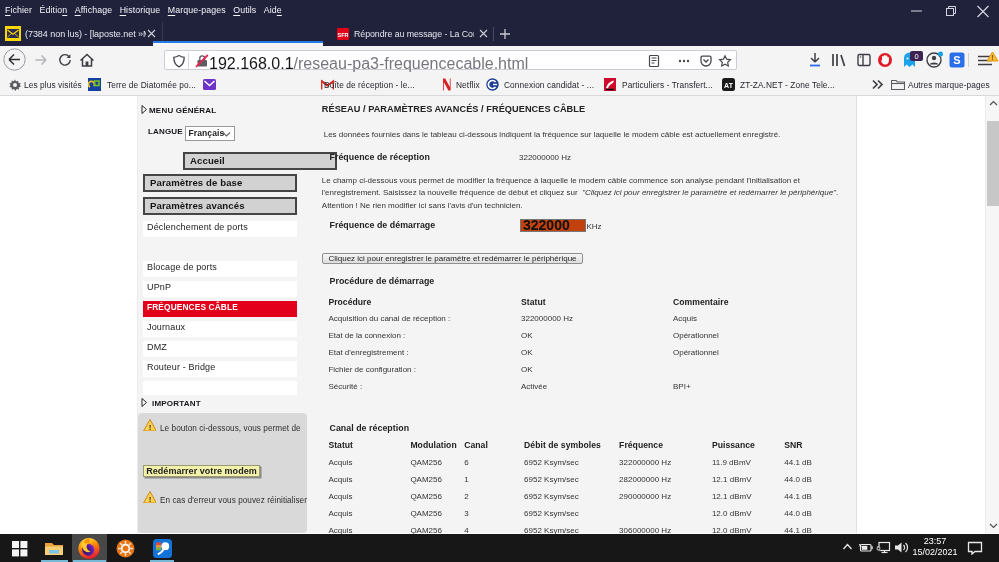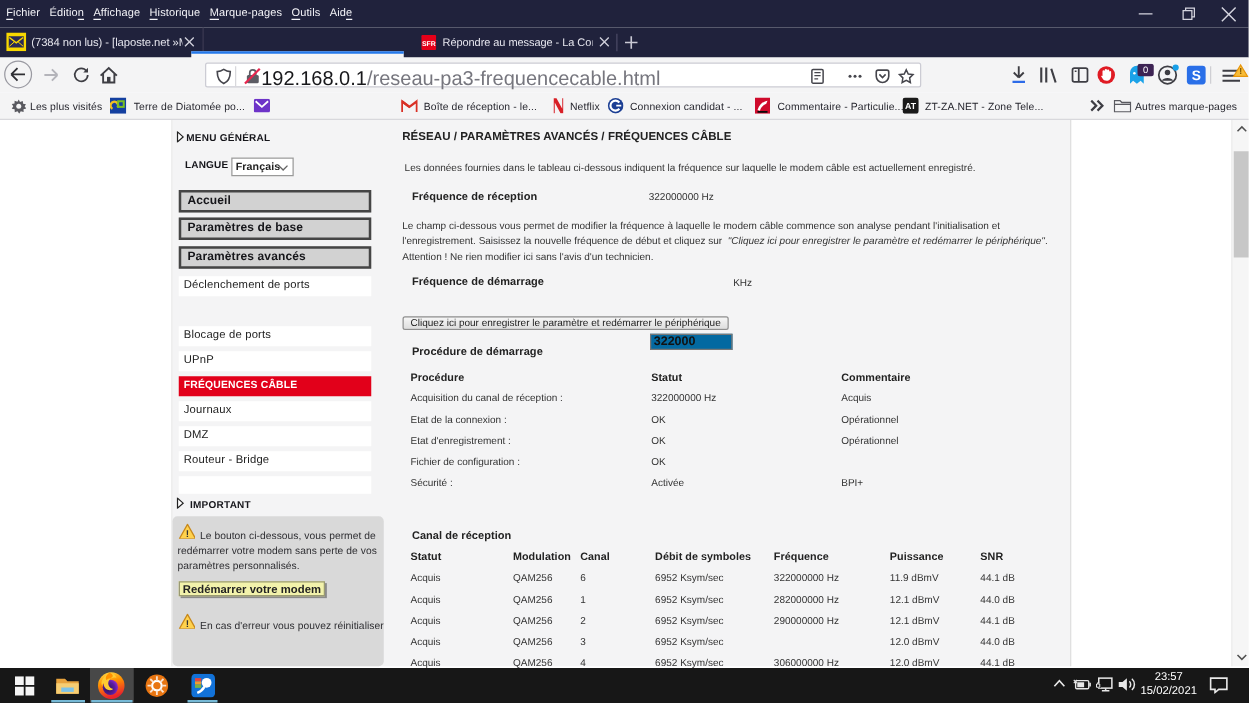--- a/index.html
+++ b/index.html
@@ -227,38 +227,38 @@
   <span class="bm" style="left:107px;">Terre de Diatomée po...</span>
   <svg class="abs" style="left:203px;top:5px;" width="13" height="11">
       <rect width="13" height="11" rx="1.5" fill="#6d33c8"></rect>
       <path d="M1.5 2 L6.5 6.5 L11.5 2" fill="none" stroke="#fff" stroke-width="1.4"></path>
     </svg>
   <span class="bm" style="left:221px;margin-top:37px;">le_outs@yahoo.fr - Ya...</span>
   <svg class="abs" style="left:321px;top:5px;" width="13" height="11">
       <path d="M0.5 10.5 V2 L6.5 6.5 L12.5 2 V10.5" fill="none" stroke="#d93025" stroke-width="1.8"></path>
       <path d="M0.5 2 L6.5 6.5" stroke="#d93025" stroke-width="1.8"></path>
     </svg>
-  <span class="bm" style="left:339px;">Boîte de réception - le...</span>
+  <span class="bm" style="left:324px;">Boîte de réception - le...</span>
   <svg class="abs" style="left:442px;top:4px;" width="9" height="13">
       <path d="M1 0.5 H3.2 L7.8 9 V0.5 H8.6 V12.5 H6.4 L1.8 4 V12.5 H1 Z" fill="#d81f26"></path>
     </svg>
   <span class="bm" style="left:456px;">Netflix</span>
   <svg class="abs" style="left:486px;top:4px;" width="13" height="13">
       <circle cx="6.5" cy="6.5" r="6.2" fill="#1c3f94"></circle>
       <path d="M9.5 4 A4 4 0 1 0 9.5 9" fill="none" stroke="#fff" stroke-width="1.7"></path>
       <rect x="7" y="5.5" width="4" height="2" fill="#1c3f94"></rect>
       <path d="M7 6.5 H11" stroke="#fff" stroke-width="1.4"></path>
     </svg>
   <span class="bm" style="left:504px;">Connexion candidat - ...</span>
   <svg class="abs" style="left:604px;top:4px;" width="12" height="13">
       <rect width="12" height="13" fill="#cf0a2c"></rect>
       <path d="M2 10 C4 4 8 3 10 2.5 L9 5 C6.5 6 4.5 8 4 10.5 Z" fill="#fff"></path>
       <rect x="2" y="10.8" width="8" height="1.4" fill="#0a0a0a"></rect>
     </svg>
-  <span class="bm" style="left:622px;">Commentaire - Particulie...</span>
+  <span class="bm" style="left:622px;">Particuliers - Transfert...</span>
   <svg class="abs" style="left:722px;top:4px;" width="13" height="13">
       <rect width="13" height="13" rx="2.5" fill="#1a1a1a"></rect>
       <text x="6.5" y="9.5" font-size="7" font-weight="bold" fill="#fff" text-anchor="middle" font-family="Liberation Sans">AT</text>
     </svg>
   <span class="bm" style="left:740px;">ZT-ZA.NET - Zone Tele...</span>
   <svg class="abs" style="left:871px;top:5px;" width="14" height="11">
       <path d="M2 1.5 L6 5.5 L2 9.5 M7 1.5 L11 5.5 L7 9.5" fill="none" stroke="#3e3e44" stroke-width="1.7"></path>
     </svg>
   <svg class="abs" style="left:891px;top:5px;" width="14" height="11">
       <path d="M0.5 10.5 V1.5 H5 L6.5 3 H13.5 V10.5 Z" fill="none" stroke="#5a5a60" stroke-width="1.1"></path>
@@ -271,58 +271,57 @@
   <div id="frame">
     <div id="sidebar">
       <svg class="mtri" style="left:2.5px;top:9px;" width="7" height="9">
           <path d="M1 0.5 L5.5 4.5 L1 8.5 Z" fill="#fff" stroke="#222" stroke-width="1"></path>
         </svg>
       <div class="mghead" style="left:11px;top:10px;">MENU GÉNÉRAL</div>
       <div class="abs" style="left:10px;top:31px;font-weight:bold;font-size:8px;color:#15151a;letter-spacing:0.15px;">LANGUE</div>
       <div class="abs" style="left:46.5px;top:30px;width:50px;height:15px;background:#fff;border:1px solid #999;font-size:8.5px;font-weight:bold;color:#222;line-height:13px;padding-left:3px;letter-spacing:0.1px;">Français<svg style="position:absolute;right:3px;top:4px;" width="9" height="7">
             <path d="M1 1.5 L4.5 5 L8 1.5" fill="none" stroke="#666" stroke-width="1.1"></path>
           </svg></div>
-      <div class="abs mbtn" style="top:56px;">Accueil</div>
+      <div class="abs mbtn" style="top:56px;margin-left:40px;">Accueil</div>
       <div class="abs mbtn" style="top:78px;">Paramètres de base</div>
       <div class="abs mbtn" style="top:100.5px;">Paramètres avancés</div>
       <div class="abs mrow" style="top:124.5px;">Déclenchement de ports</div>
       <div class="abs mrow" style="top:164.5px;">Blocage de ports</div>
       <div class="abs mrow" style="top:184.5px;">UPnP</div>
       <div class="abs mrow mred" style="top:204.5px;">FRÉQUENCES CÂBLE</div>
       <div class="abs mrow" style="top:224.5px;">Journaux</div>
       <div class="abs mrow" style="top:264.5px;">Routeur - Bridge</div>
       <div class="abs mrow" style="top:244.5px;">DMZ</div>
       <div class="abs mrow" style="top:284.5px;height:14px;"></div>
       <svg class="mtri" style="left:3px;top:302px;" width="7" height="9">
           <path d="M1 0.5 L5.5 4.5 L1 8.5 Z" fill="#fff" stroke="#222" stroke-width="1"></path>
         </svg>
       <div class="mghead" style="left:14px;top:303px;">IMPORTANT</div>
       <div id="impbox">
         <svg class="warn" style="left:5px;top:6px;" width="14" height="13">
             <path d="M7 0.5 L13.5 12 H0.5 Z" fill="#ffd24d" stroke="#c8881a" stroke-width="1"></path>
             <text x="7" y="10.5" font-size="8" font-weight="bold" fill="#333" text-anchor="middle" font-family="Liberation Sans">!</text>
           </svg>
         <div class="imptxt" style="left:22px;top:9.5px;">Le bouton ci-dessous, vous permet de</div>
-        <div class="imptxt" style="left:4px;top:22px;">redémarrer votre modem sans perte de vos<br>paramètres personnalisés.</div>
         <div class="abs" id="rebootbtn" style="left:5px;top:52px;width:117px;height:12px;background:#f2f2ab;border:1px solid #9a9a72;box-shadow:1.5px 1.5px 0 #8b8b8b;font-weight:bold;font-size:9px;color:#222;line-height:10px;text-align:center;letter-spacing:0.05px;">Redémarrer votre modem</div>
         <svg class="warn" style="left:5px;top:78px;" width="14" height="13">
             <path d="M7 0.5 L13.5 12 H0.5 Z" fill="#ffd24d" stroke="#c8881a" stroke-width="1"></path>
             <text x="7" y="10.5" font-size="8" font-weight="bold" fill="#333" text-anchor="middle" font-family="Liberation Sans">!</text>
           </svg>
         <div class="imptxt" style="left:22px;top:81.5px;">En cas d'erreur vous pouvez réinitialiser</div>
       </div>
     </div>
     <div id="content">
       <div class="row b" style="left:9.8px;top:8px;font-size:9.2px;letter-spacing:0.05px;color:#222;">RÉSEAU / PARAMÈTRES AVANCÉS / FRÉQUENCES CÂBLE</div>
       <div class="row" style="left:11.7px;top:34px;">Les données fournies dans le tableau ci-dessous indiquent la fréquence sur laquelle le modem câble est actuellement enregistré.</div>
       <div class="row lbl" style="left:17.5px;top:56px;">Fréquence de réception</div>
       <div class="row" style="left:207px;top:57px;">322000000 Hz</div>
       <div class="row" style="left:9.8px;top:79px;line-height:12.4px;">Le champ ci-dessous vous permet de modifier la fréquence à laquelle le modem câble commence son analyse pendant l'initialisation et<br>l'enregistrement. Saisissez la nouvelle fréquence de début et cliquez sur&nbsp; <span class="it">"Cliquez ici pour enregistrer le paramètre et redémarrer le périphérique"</span>.<br>Attention ! Ne rien modifier ici sans l'avis d'un technicien.</div>
       <div class="row lbl" style="left:17.5px;top:124px;">Fréquence de démarrage</div>
-      <div class="row" id="freqinput" style="left:208px;top:122.5px;width:66px;height:13.5px;background:#0369a1;border:1px solid #777;font-weight:bold;font-size:10px;line-height:11.5px;padding-left:2px;color:#111;margin-top:48px;">322000</div>
+      <div class="row" id="freqinput" style="left:208px;top:122.5px;width:66px;height:13.5px;background:#c2410c;border:1px solid #777;font-weight:bold;font-size:14px;line-height:11.5px;padding-left:2px;color:#111;">322000</div>
       <div class="row" style="left:274.5px;top:126px;">KHz</div>
       <div class="row" id="savebtn" style="left:10px;top:156.5px;width:261px;height:11.5px;background:linear-gradient(#f6f6f6,#dedede);border:1px solid #8f8f8f;border-radius:2px;font-size:8px;line-height:10px;text-align:center;color:#222;">Cliquez ici pour enregistrer le paramètre et redémarrer le périphérique</div>
       <div class="row lbl" style="left:17.5px;top:179.5px;">Procédure de démarrage</div>
       <div class="row th" style="left:16.4px;top:200.5px;">Procédure</div>
       <div class="row th" style="left:209px;top:200.5px;">Statut</div>
       <div class="row th" style="left:361px;top:200.5px;">Commentaire</div>
       <div class="row" style="left:16.4px;top:218px;">Acquisition du canal de réception :</div>
         <div class="row" style="left:209px;top:218px;">322000000 Hz</div>
         <div class="row" style="left:361px;top:218px;">Acquis</div>
       <div class="row" style="left:16.4px;top:235px;">Etat de la connexion :</div>

